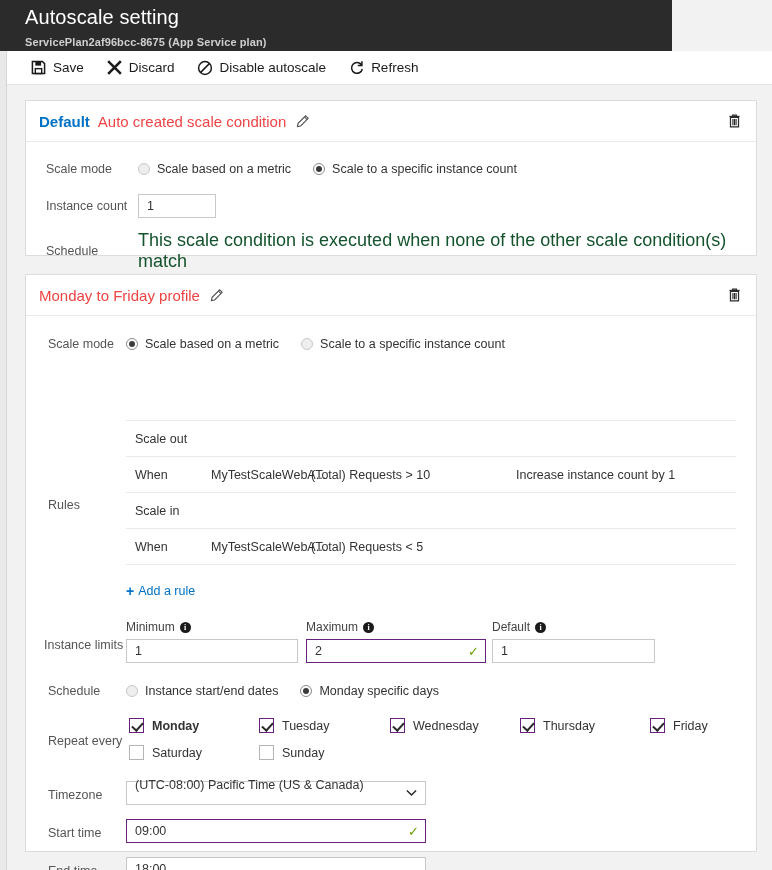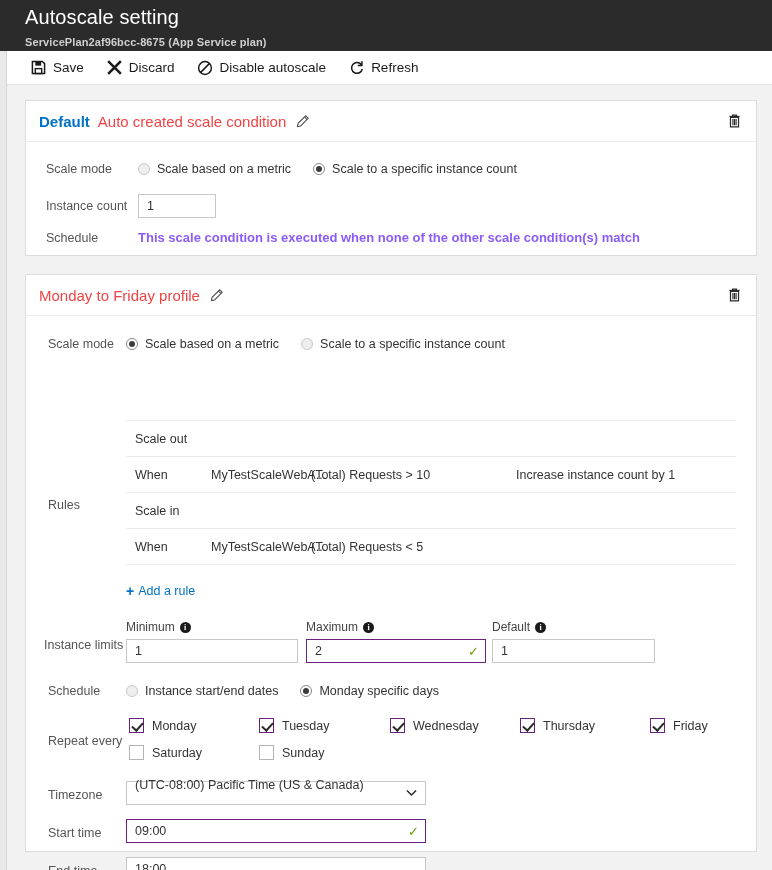--- a/index.html
+++ b/index.html
@@ -27,21 +27,21 @@
   }
   .left-rail-dark {
     position: absolute; left: 0; top: 0;
     width: 7px; height: 51px;
     background: #2b2b2b;
   }
 
   
   .header {
     position: absolute; left: 0; top: 0;
-    width: 772px; height: 51px;
+    width: 672px; height: 51px;
     background: #2b2b2b;
   }
   .header-title {
     position: absolute; left: 25px; top: 6px;
     font-size: 20px; color: #ffffff;
     font-weight: 400; letter-spacing: .1px;
   }
   .header-sub {
     position: absolute; left: 25px; top: 36px;
     font-size: 11px; color: #cfcfcf; font-weight: bold;
@@ -304,21 +304,21 @@
         </span>
       </div>
 
       <div class="abs row" style="left:20px; top:52px;">
         <span class="lbl" style="width:92px;">Instance count</span>
         <span class="inp" style="width:78px;">1</span>
       </div>
 
       <div class="abs row" style="left:20px; top:88px;">
         <span class="lbl" style="width:92px;">Schedule</span>
-        <span style="font-size:13px; color:#8b5cf6; font-weight:bold;">This scale condition is executed when none of the other scale condition(s) match</span>
+        <span style="font-size:18px; color:#14532d; font-weight:normal;">This scale condition is executed when none of the other scale condition(s) match</span>
       </div>
 
     </div>
   </div>
 
   <div class="card card-2">
 
     <div class="card-head">
       <span class="ch-text">Monday to Friday profile</span>
       <span class="pencil">
@@ -422,21 +422,21 @@
           </span>
           <span class="radio-opt">
             <span class="rb on"></span>
             <span class="rb-txt">Monday specific days</span>
           </span>
         </span>
       </div>
 
       <div class="abs lbl" style="left:22px; top:418px;">Repeat every</div>
 
-      <div class="abs cb-opt" style="left:103px; top:402px;">
+      <div class="abs cb-opt" style="left:103px; top:402px;font-weight:bold;">
         <span class="cb on"></span>
         <span class="cb-txt">Monday</span>
       </div>
       <div class="abs cb-opt" style="left:233px; top:402px;">
         <span class="cb on"></span>
         <span class="cb-txt">Tuesday</span>
       </div>
       <div class="abs cb-opt" style="left:364px; top:402px;">
         <span class="cb on"></span>
         <span class="cb-txt">Wednesday</span>

